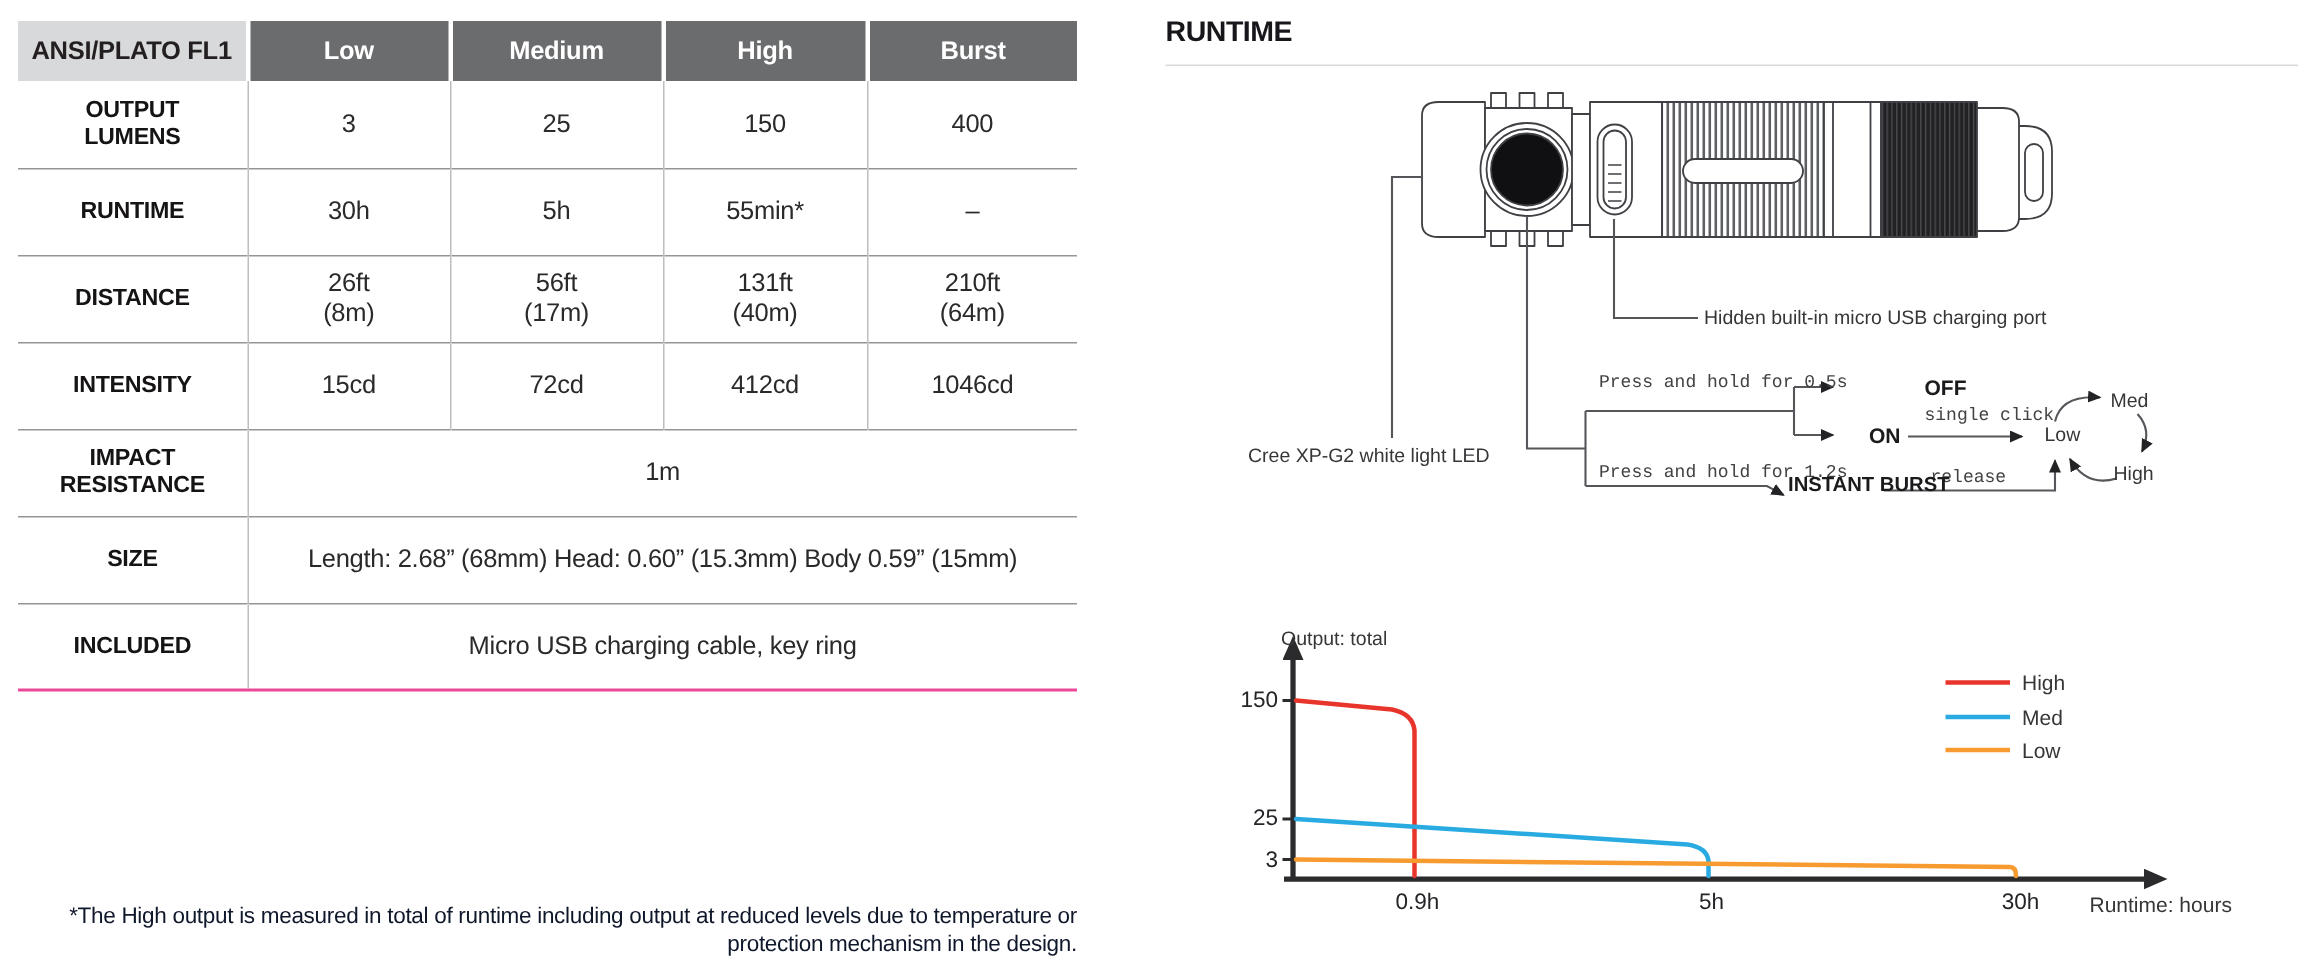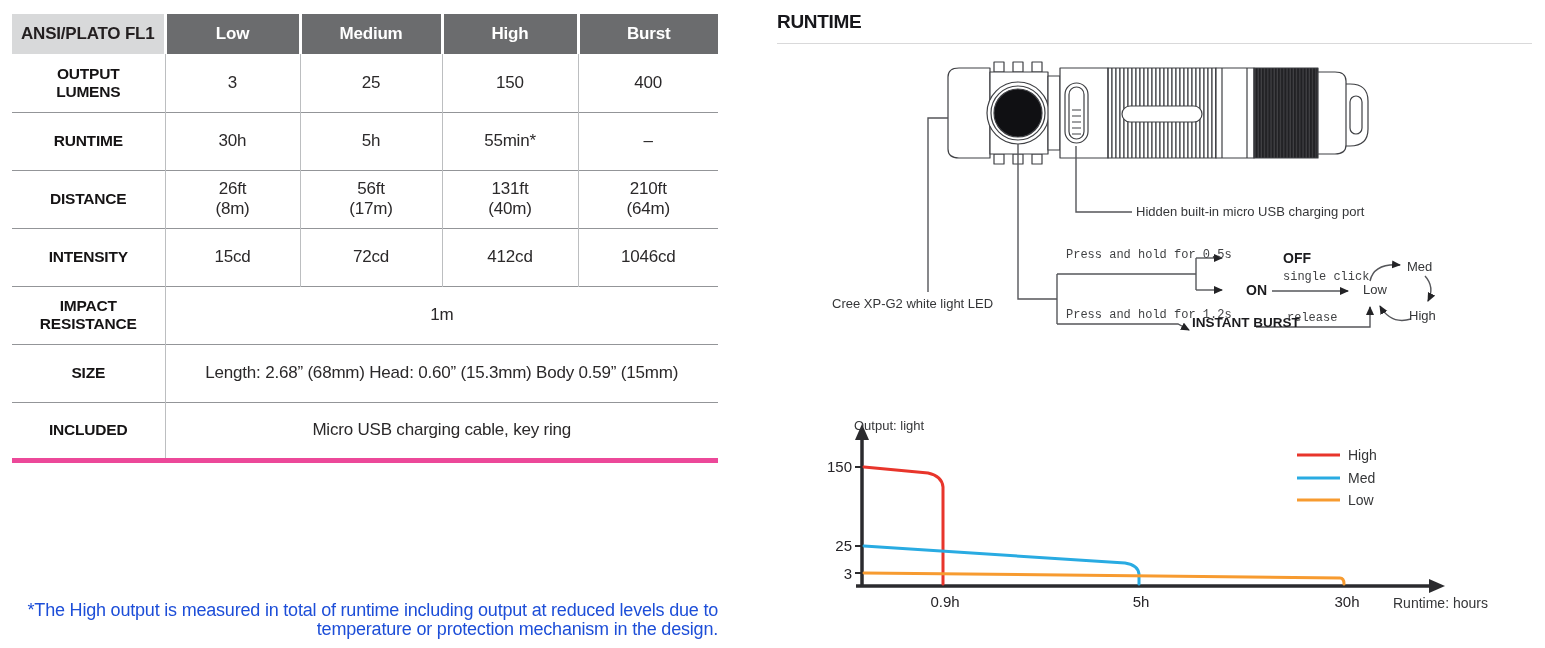--- a/index.html
+++ b/index.html
@@ -10,24 +10,24 @@
   table.spec{position:absolute;left:12px;top:14px;width:706px;border-collapse:collapse;
              table-layout:fixed;}
   table.spec th,table.spec td{padding:0;text-align:center;vertical-align:middle;letter-spacing:-0.2px;}
   thead th{height:40px;font-size:17px;font-weight:bold;}
   th.corner{background:#d8d9da;color:#231f20;}
   th.mode{background:#6b6c6e;color:#ffffff;border-left:3px solid #ffffff;}
   tbody tr{height:58px;}
   tbody th.rowlabel{font-weight:bold;font-size:15.5px;line-height:18px;color:#151314;}
   tbody td.val{font-size:17px;line-height:20px;color:#2b292a;border-left:1px solid #bcbec0;}
   tbody tr + tr th, tbody tr + tr td{border-top:1px solid #939598;}
-  tbody tr:last-child th, tbody tr:last-child td{border-bottom:5px solid #ec4899;}
+  tbody tr:last-child th, tbody tr:last-child td{border-bottom:2px solid #ec4899;}
   .prewrap{white-space:pre-line;}
   .footnote{position:absolute;left:12px;top:601px;width:706px;text-align:right;
-            font-size:18px;line-height:19px;color:#1d4ed8;letter-spacing:-0.2px;}
+            font-size:15px;line-height:19px;color:#0f172a;letter-spacing:-0.2px;}
 
   
   .panel-title{position:absolute;left:777px;top:11px;font-size:19px;font-weight:bold;
                letter-spacing:-0.3px;color:#17171b;white-space:nowrap;}
   .panel-rule{position:absolute;left:777px;top:43px;width:755px;height:1px;background:#d9d9da;}
   svg.diagram{position:absolute;left:770px;top:0;width:775px;height:648px;}
 
   .lbl{position:absolute;font-size:13px;line-height:1.15;color:#353638;white-space:nowrap;}
   .lbl.small{font-size:12px;color:#414244;font-family:Liberation Mono, monospace;}
   .lbl.bold{font-weight:bold;color:#1b1b1e;font-size:14px;}
@@ -211,21 +211,21 @@
   <div class="lbl bold" style="left:1240px;top:250px;margin-left:43px;">OFF</div>
   <div class="lbl bold" style="left:1246px;top:282px;">ON</div>
   <div class="lbl small" style="left:1283px;top:271px;">single click</div>
   <div class="lbl small" style="left:1287px;top:312px;">release</div>
   <div class="lbl bold center prewrap" style="left:1192px;top:315px;width:66px;font-size:13.5px;line-height:15px;">INSTANT
 BURST</div>
   <div class="lbl" style="left:1363px;top:283px;">Low</div>
   <div class="lbl" style="left:1407px;top:260px;">Med</div>
   <div class="lbl" style="left:1409px;top:309px;">High</div>
 
-  <div class="lbl" style="left:854px;top:419px;">Output: light</div>
+  <div class="lbl" style="left:854px;top:419px;">Output: total</div>
   <div class="lbl tick right" style="left:808px;top:458px;width:44px;">150</div>
   <div class="lbl tick right" style="left:808px;top:537px;width:44px;">25</div>
   <div class="lbl tick right" style="left:808px;top:565px;width:44px;">3</div>
   <div class="lbl tick center" style="left:920px;top:593px;width:50px;">0.9h</div>
   <div class="lbl tick center" style="left:1116px;top:593px;width:50px;">5h</div>
   <div class="lbl tick center" style="left:1322px;top:593px;width:50px;">30h</div>
   <div class="lbl" style="left:1393px;top:595px;font-size:14px;">Runtime: hours</div>
   <div class="lbl" style="left:1348px;top:447px;font-size:14px;">High</div>
   <div class="lbl" style="left:1348px;top:470px;font-size:14px;">Med</div>
   <div class="lbl" style="left:1348px;top:492px;font-size:14px;">Low</div>

